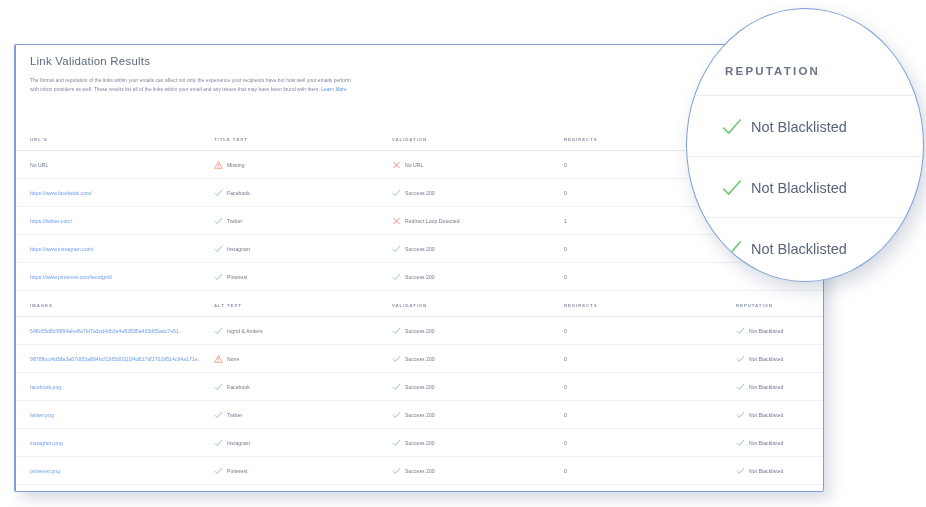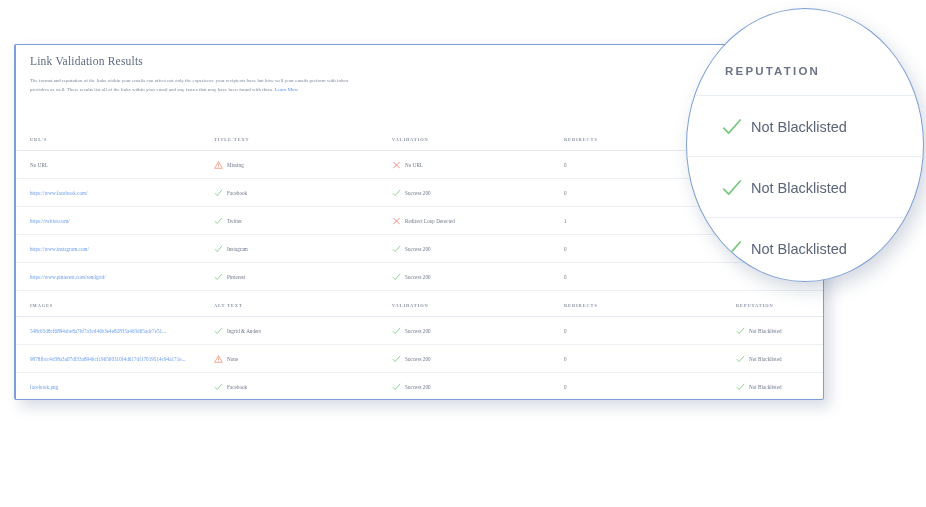--- a/index.html
+++ b/index.html
@@ -15,29 +15,28 @@
     font-family: "Liberation Sans", sans-serif;
     -webkit-font-smoothing: antialiased;
   }
 
   
   #results-card {
     position: absolute;
     left: 14px;
     top: 44px;
     width: 810px;
-    height: 356px;
+    height: 448px;
     background: #ffffff;
     border: 1px solid #7d9fd6;
     border-left-width: 2px;
     border-radius: 2px;
     box-shadow: 6px 7px 14px rgba(60, 80, 120, 0.20);
     box-sizing: border-box;
     overflow: hidden;
-    font-family: Liberation Serif, serif;
   }
 
   .card-inner {
     position: relative;
     width: 100%;
     height: 100%;
   }
 
   
   .card-title {

